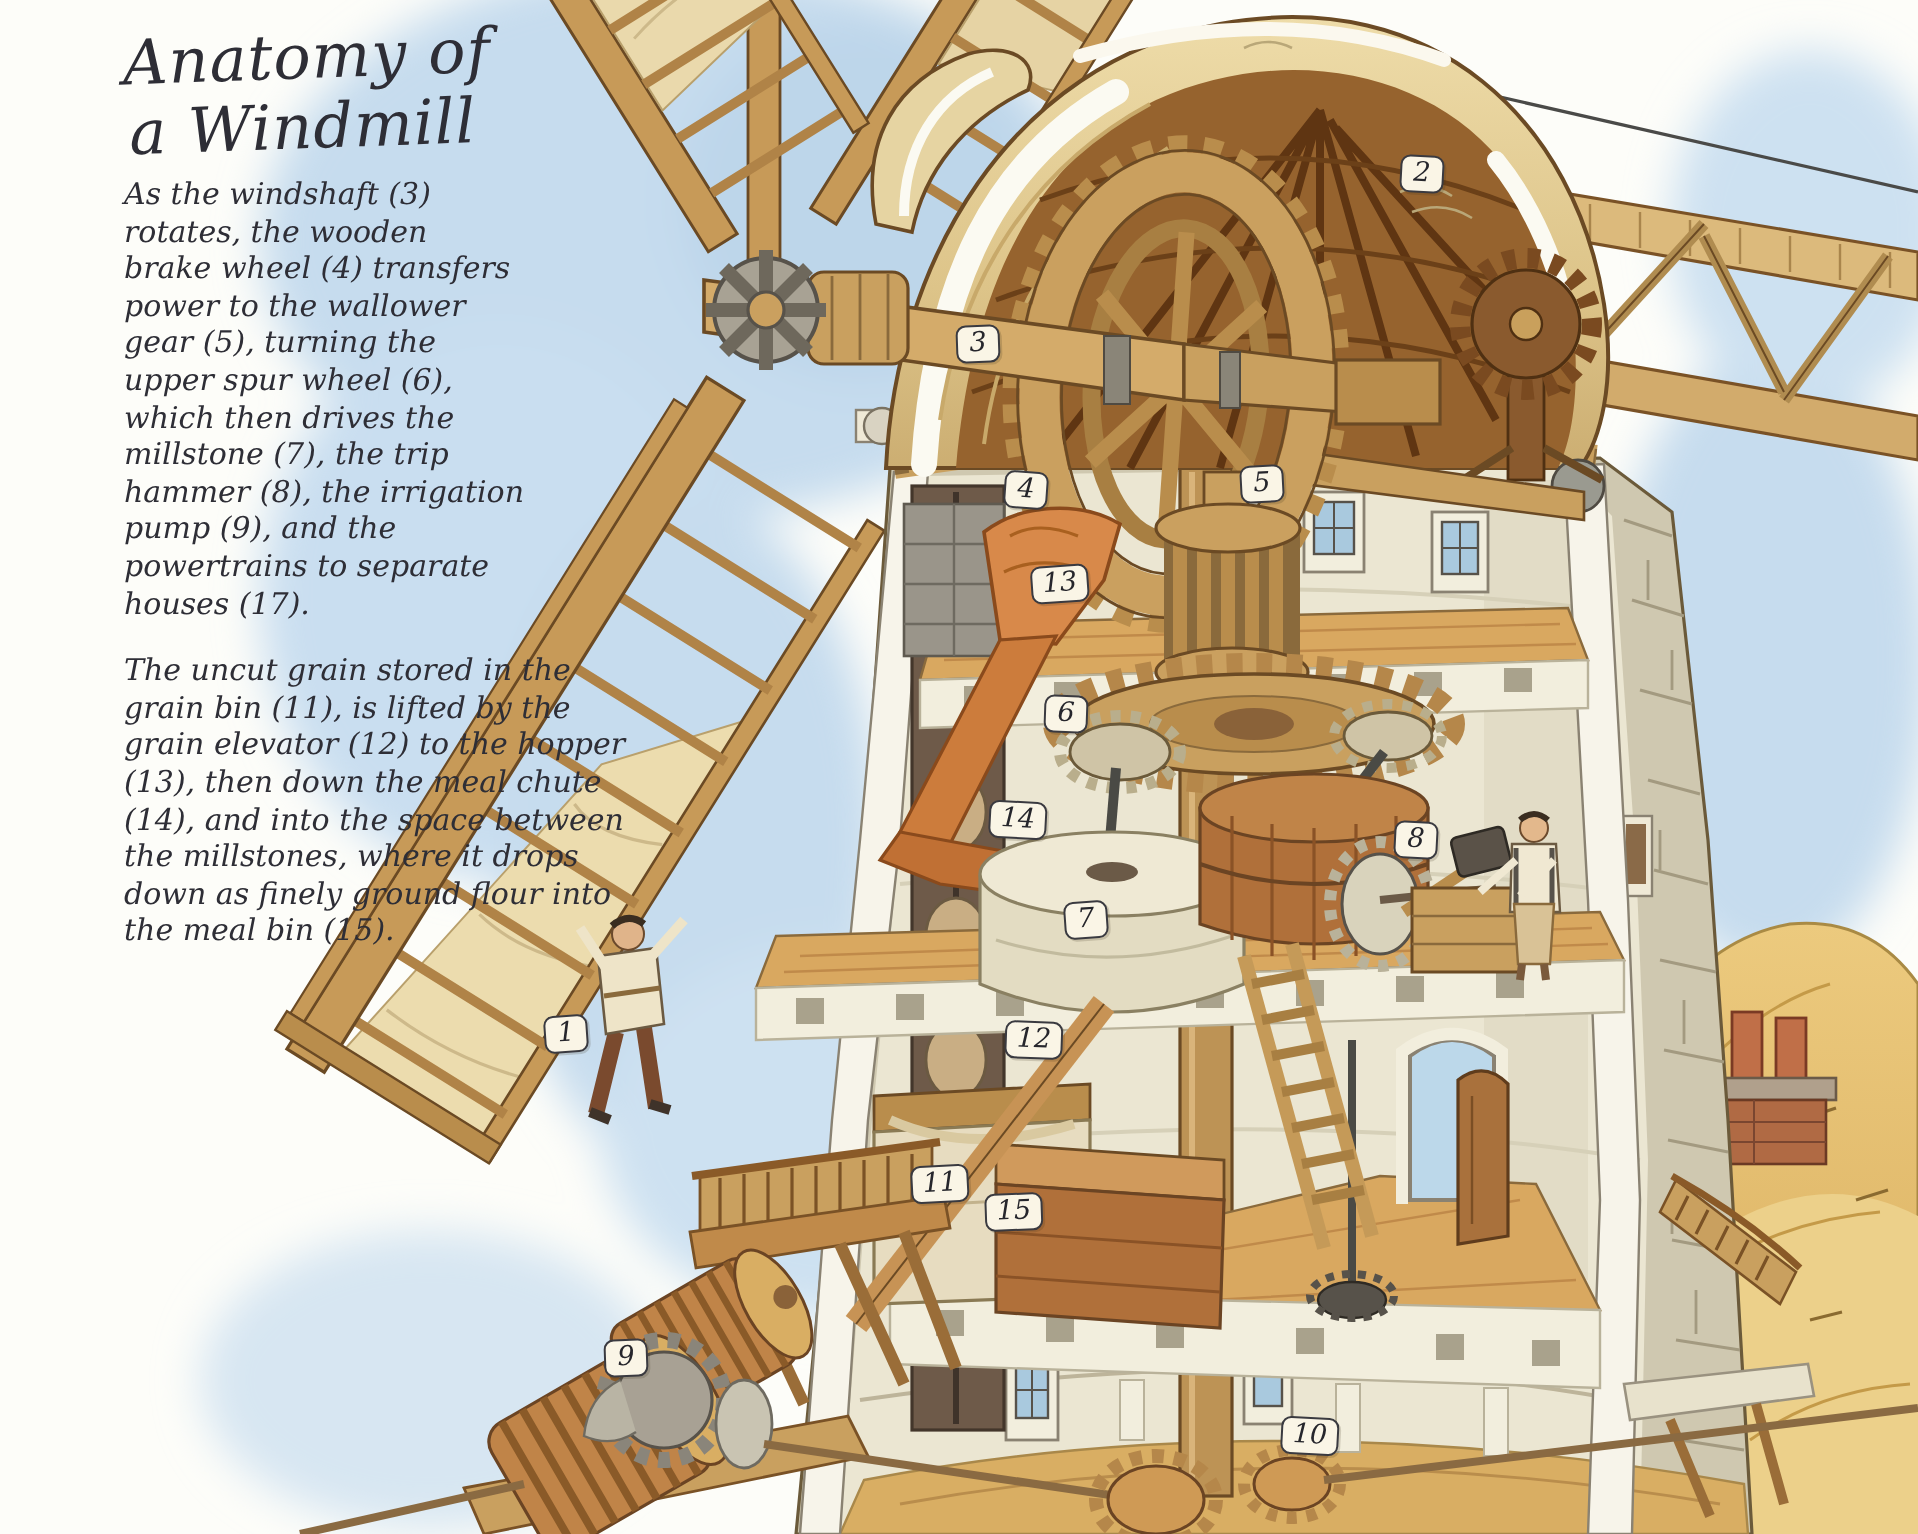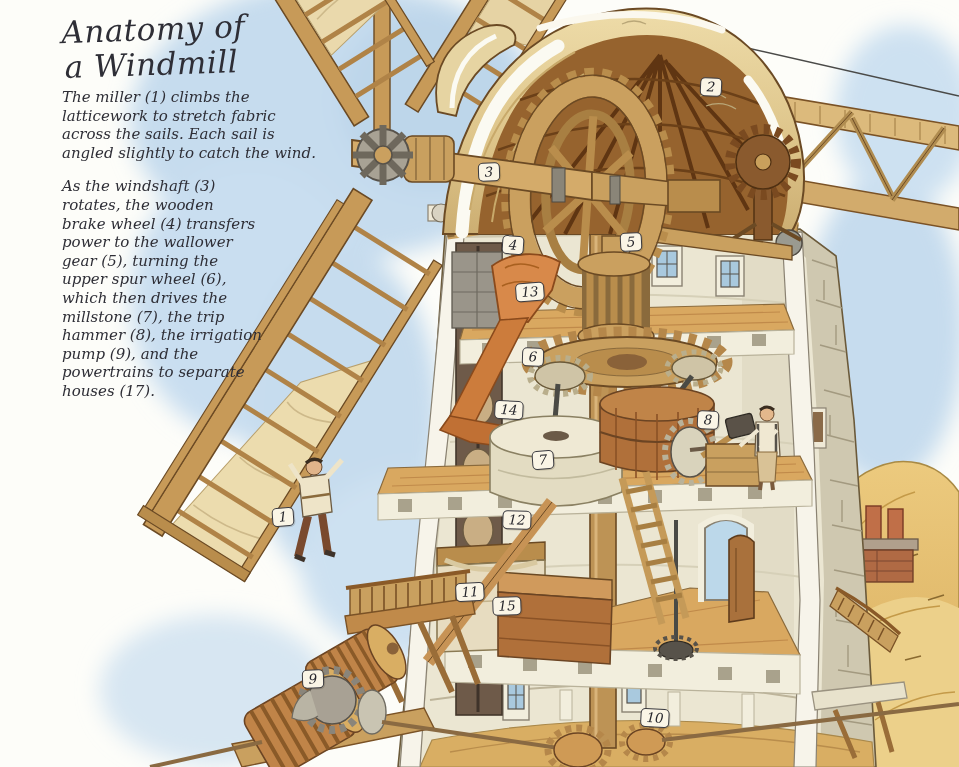--- a/index.html
+++ b/index.html
@@ -429,22 +429,22 @@
     <path d="M306,463 q8,-7 16,-1" stroke="#3a2d20" stroke-width="3.5" fill="none"></path>
   </g>
 </svg>
 
 <div class="page-title">
   <span class="t1">Anatomy of</span>
   <span class="t2">a Windmill</span>
 </div>
 
 <div class="text-col">
-      <p class="para para-1">The miller (1) climbs the latticework to stretch fabric across the sails.  Each sail is angled slightly to catch the wind.</p>
       <p class="para para-3">As the windshaft (3) rotates, the wooden brake wheel (4) transfers power to the wallower gear (5), turning the upper spur wheel (6), which then drives the millstone (7), the trip hammer (8), the irrigation pump (9), and the powertrains to separate houses (17).</p>
+      <p class="para para-5">The uncut grain stored in the grain bin (11), is lifted by the grain elevator (12) to the hopper (13), then down the meal chute (14), and into the space between the millstones, where it drops down as finely ground flour into the meal bin (15).</p>
     </div>
 
 <div class="labels">
       <div class="plate" style="left: 283px; top: 517px; transform: translate(-50%, -50%) rotate(-4deg);">1</div>
       <div class="plate" style="left: 711px; top: 87px; transform: translate(-50%, -50%) rotate(3deg);">2</div>
       <div class="plate" style="left: 489px; top: 172px; transform: translate(-50%, -50%) rotate(-2deg);">3</div>
       <div class="plate" style="left: 513px; top: 245px; transform: translate(-50%, -50%) rotate(4deg);">4</div>
       <div class="plate" style="left: 631px; top: 242px; transform: translate(-50%, -50%) rotate(-3deg);">5</div>
       <div class="plate" style="left: 533px; top: 357px; transform: translate(-50%, -50%) rotate(2deg);">6</div>
       <div class="plate" style="left: 543px; top: 460px; transform: translate(-50%, -50%) rotate(-4deg);">7</div>

